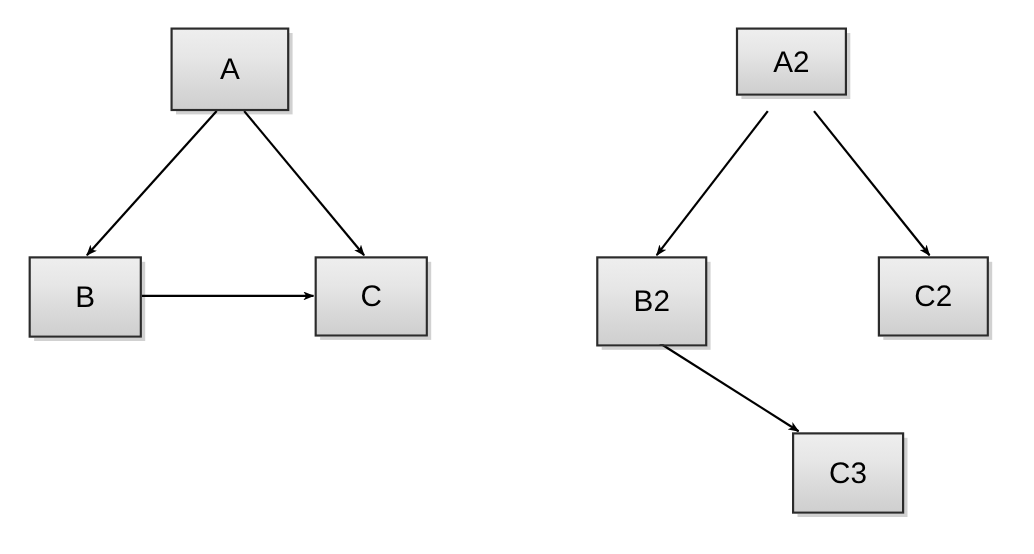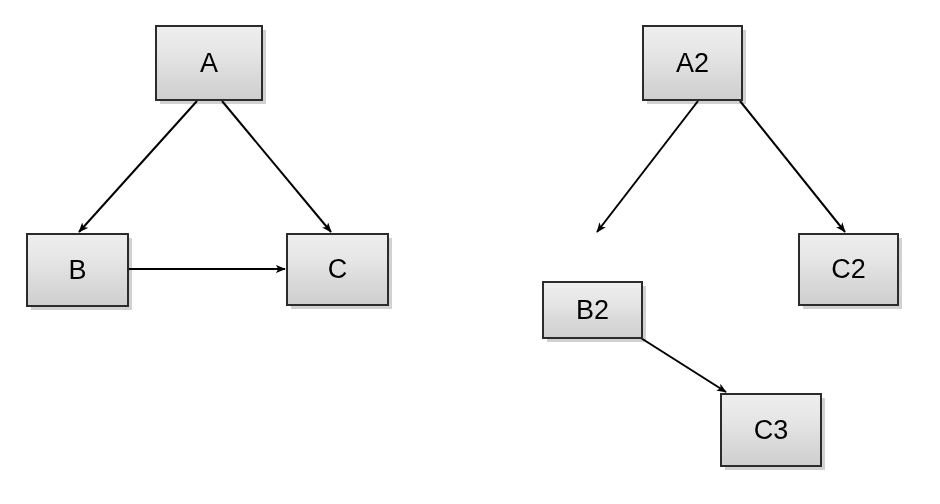--- a/index.html
+++ b/index.html
@@ -74,24 +74,24 @@
         <span class="node-label">A</span>
       </div>
       <div class="node" style="left: 26px; top: 233px; width: 103px; height: 74px;">
         <span class="node-label">B</span>
       </div>
       <div class="node" style="left: 286px; top: 233px; width: 103px; height: 73px;">
         <span class="node-label">C</span>
       </div>
     </div>
   <div id="nodes-right">
-      <div class="node" style="left: 642px; top: 25px; width: 101px; height: 76px;">
+      <div class="node" style="left: 669px; top: 25px; width: 101px; height: 62px;">
         <span class="node-label">A2</span>
       </div>
-      <div class="node" style="left: 542px; top: 233px; width: 101px; height: 58px; margin-top: 48px;">
+      <div class="node" style="left: 542px; top: 233px; width: 101px; height: 82px;">
         <span class="node-label">B2</span>
       </div>
       <div class="node" style="left: 798px; top: 233px; width: 101px; height: 73px;">
         <span class="node-label">C2</span>
       </div>
       <div class="node" style="left: 676px; top: 393px; width: 102px; height: 74px; margin-left: 44px;">
         <span class="node-label">C3</span>
       </div>
     </div>
 

